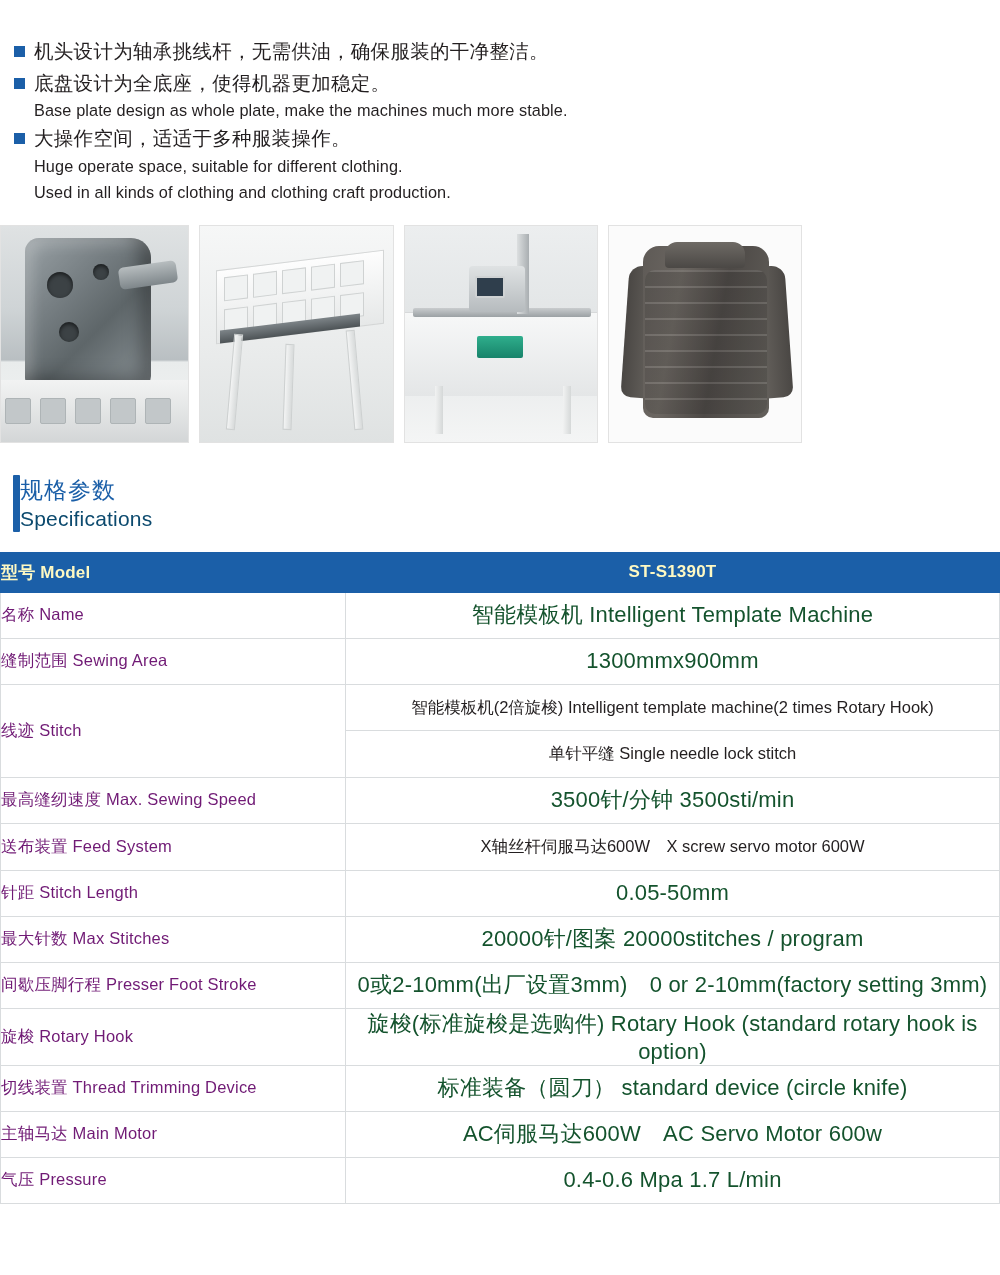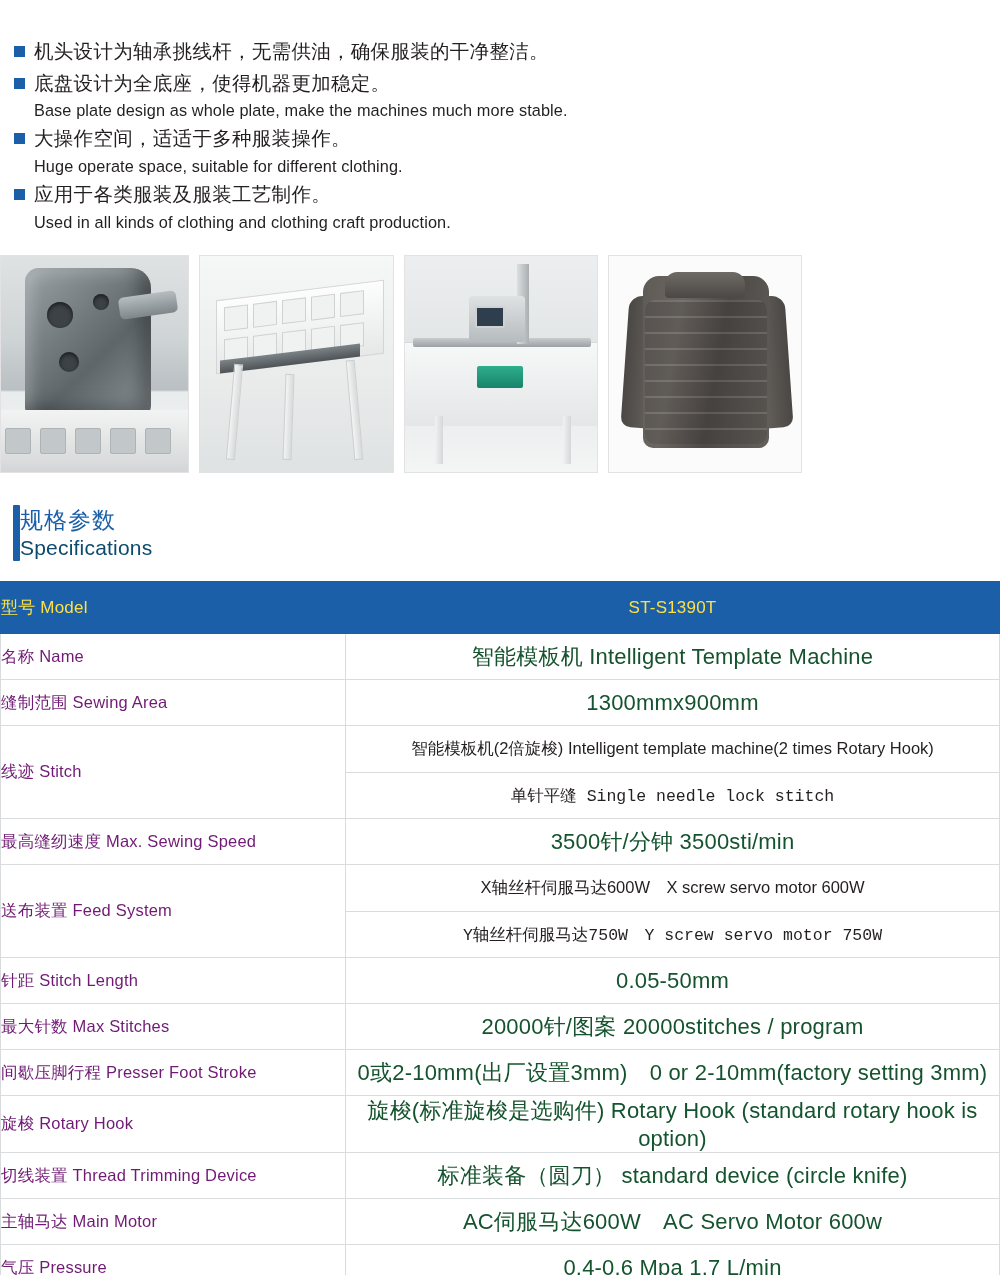--- a/index.html
+++ b/index.html
@@ -268,35 +268,35 @@
     padding: 0 8px;
     letter-spacing: 0.2px;
   }
   .head-row td {
     background: #1b5fa8;
     border: 1px solid #1b5fa8;
     color: #ffffff;
   }
   .head-row .label-cell,
   .head-row .value-cell {
-    color: #fde047;
-    font-weight: normal;
-    height: 52px;
+    color: #fef9c3;
+    font-weight: bold;
+    height: 40px;
     font-size: 17px;
   }
   .subtable { width: 100%; border-collapse: collapse; }
   .subtable td {
     border: none;
     border-bottom: 1px solid #d9dcde;
     text-align: center;
     height: 46px;
     font-size: 16.5px;
     padding: 0 8px;
   }
-  .subtable tr:last-child td { border-bottom: none; font-family: Liberation Mono, monospace; }
+  .subtable tr:last-child td { border-bottom: none; }
 </style>
 </head>
 <body>
 
 <div class="features">
 
   <div class="feature">
     <div class="feature-cn">
       <span class="bullet"></span>
       <span>机头设计为轴承挑线杆，无需供油，确保服装的干净整洁。</span>
@@ -313,24 +313,20 @@
 
   <div class="feature">
     <div class="feature-cn">
       <span class="bullet"></span>
       <span>大操作空间，适适于多种服装操作。</span>
     </div>
     <div class="feature-en">Huge operate space, suitable for different clothing.</div>
   </div>
 
   <div class="feature">
-    <div class="feature-cn">
-      <span class="bullet"></span>
-      <span>应用于各类服装及服装工艺制作。</span>
-    </div>
     <div class="feature-en">Used in all kinds of clothing and clothing craft production.</div>
   </div>
 
 </div>
 
 <div class="photo-strip">
 
   <div class="photo p1">
     <div class="bg"></div>
     <div class="body"></div>
@@ -442,23 +438,20 @@
     </tr>
 
     <tr>
       <td class="label-cell">送布装置 Feed System</td>
       <td>
         <table class="subtable">
           <tbody>
             <tr>
               <td>X轴丝杆伺服马达600W　X screw servo motor 600W</td>
             </tr>
-            <tr>
-              <td>Y轴丝杆伺服马达750W　Y screw servo motor 750W</td>
-            </tr>
           </tbody>
         </table>
       </td>
     </tr>
 
     <tr>
       <td class="label-cell">针距 Stitch Length</td>
       <td class="value-cell">0.05-50mm</td>
     </tr>
 

